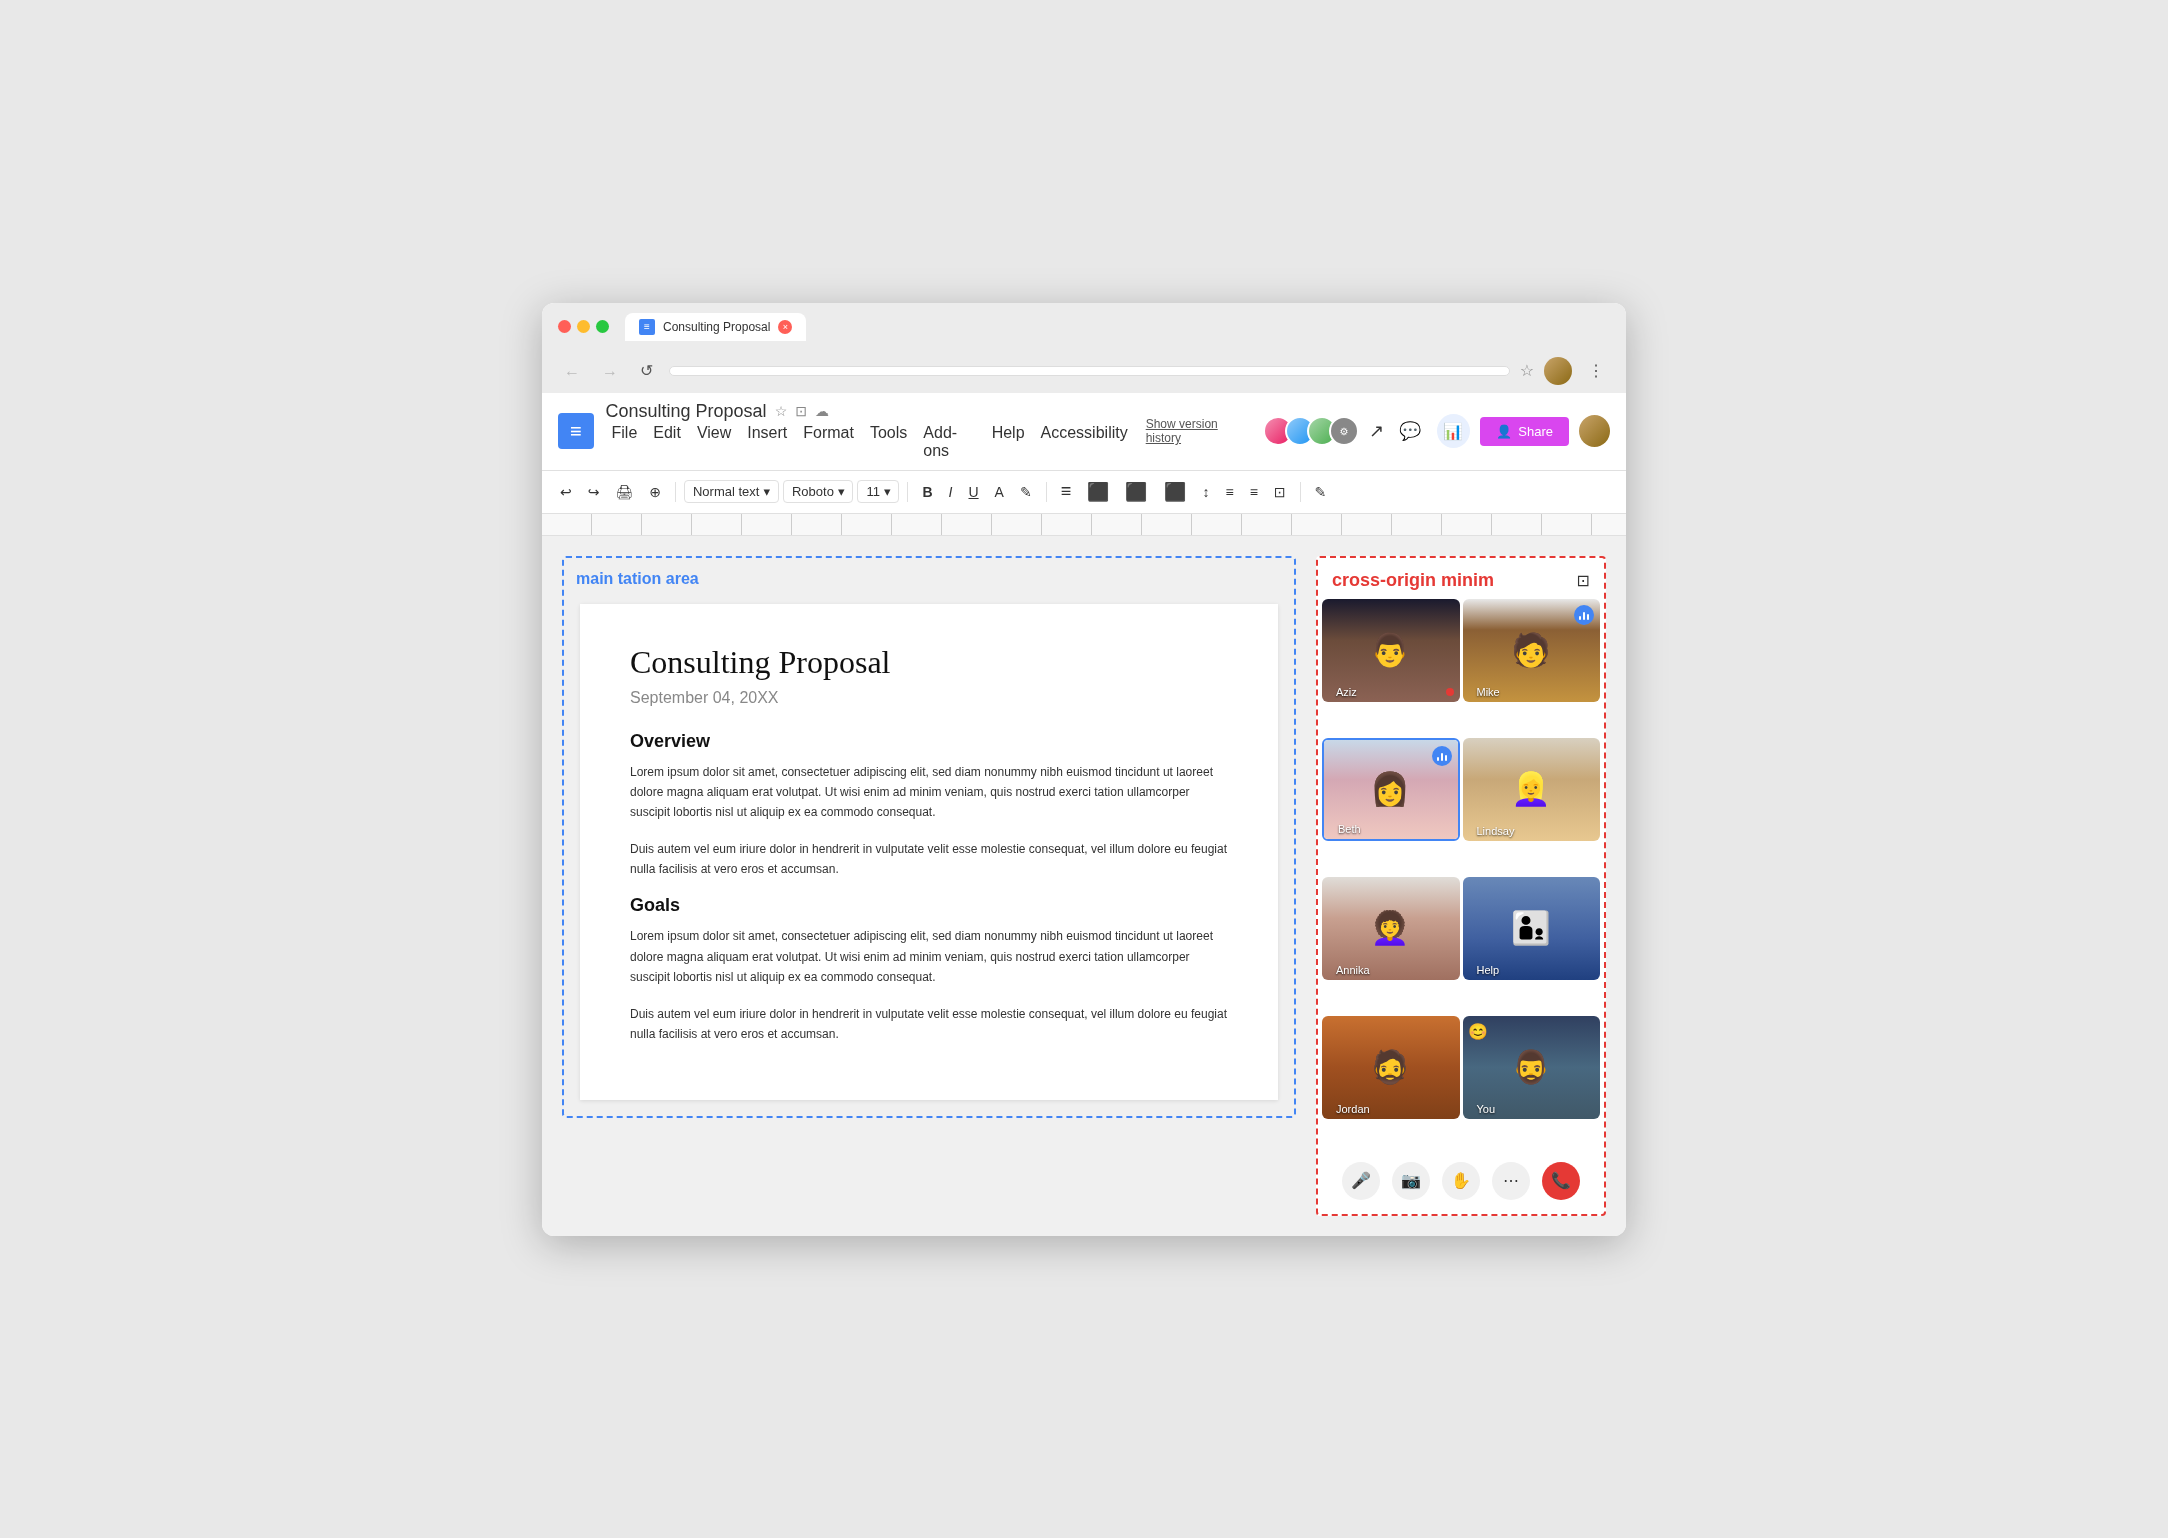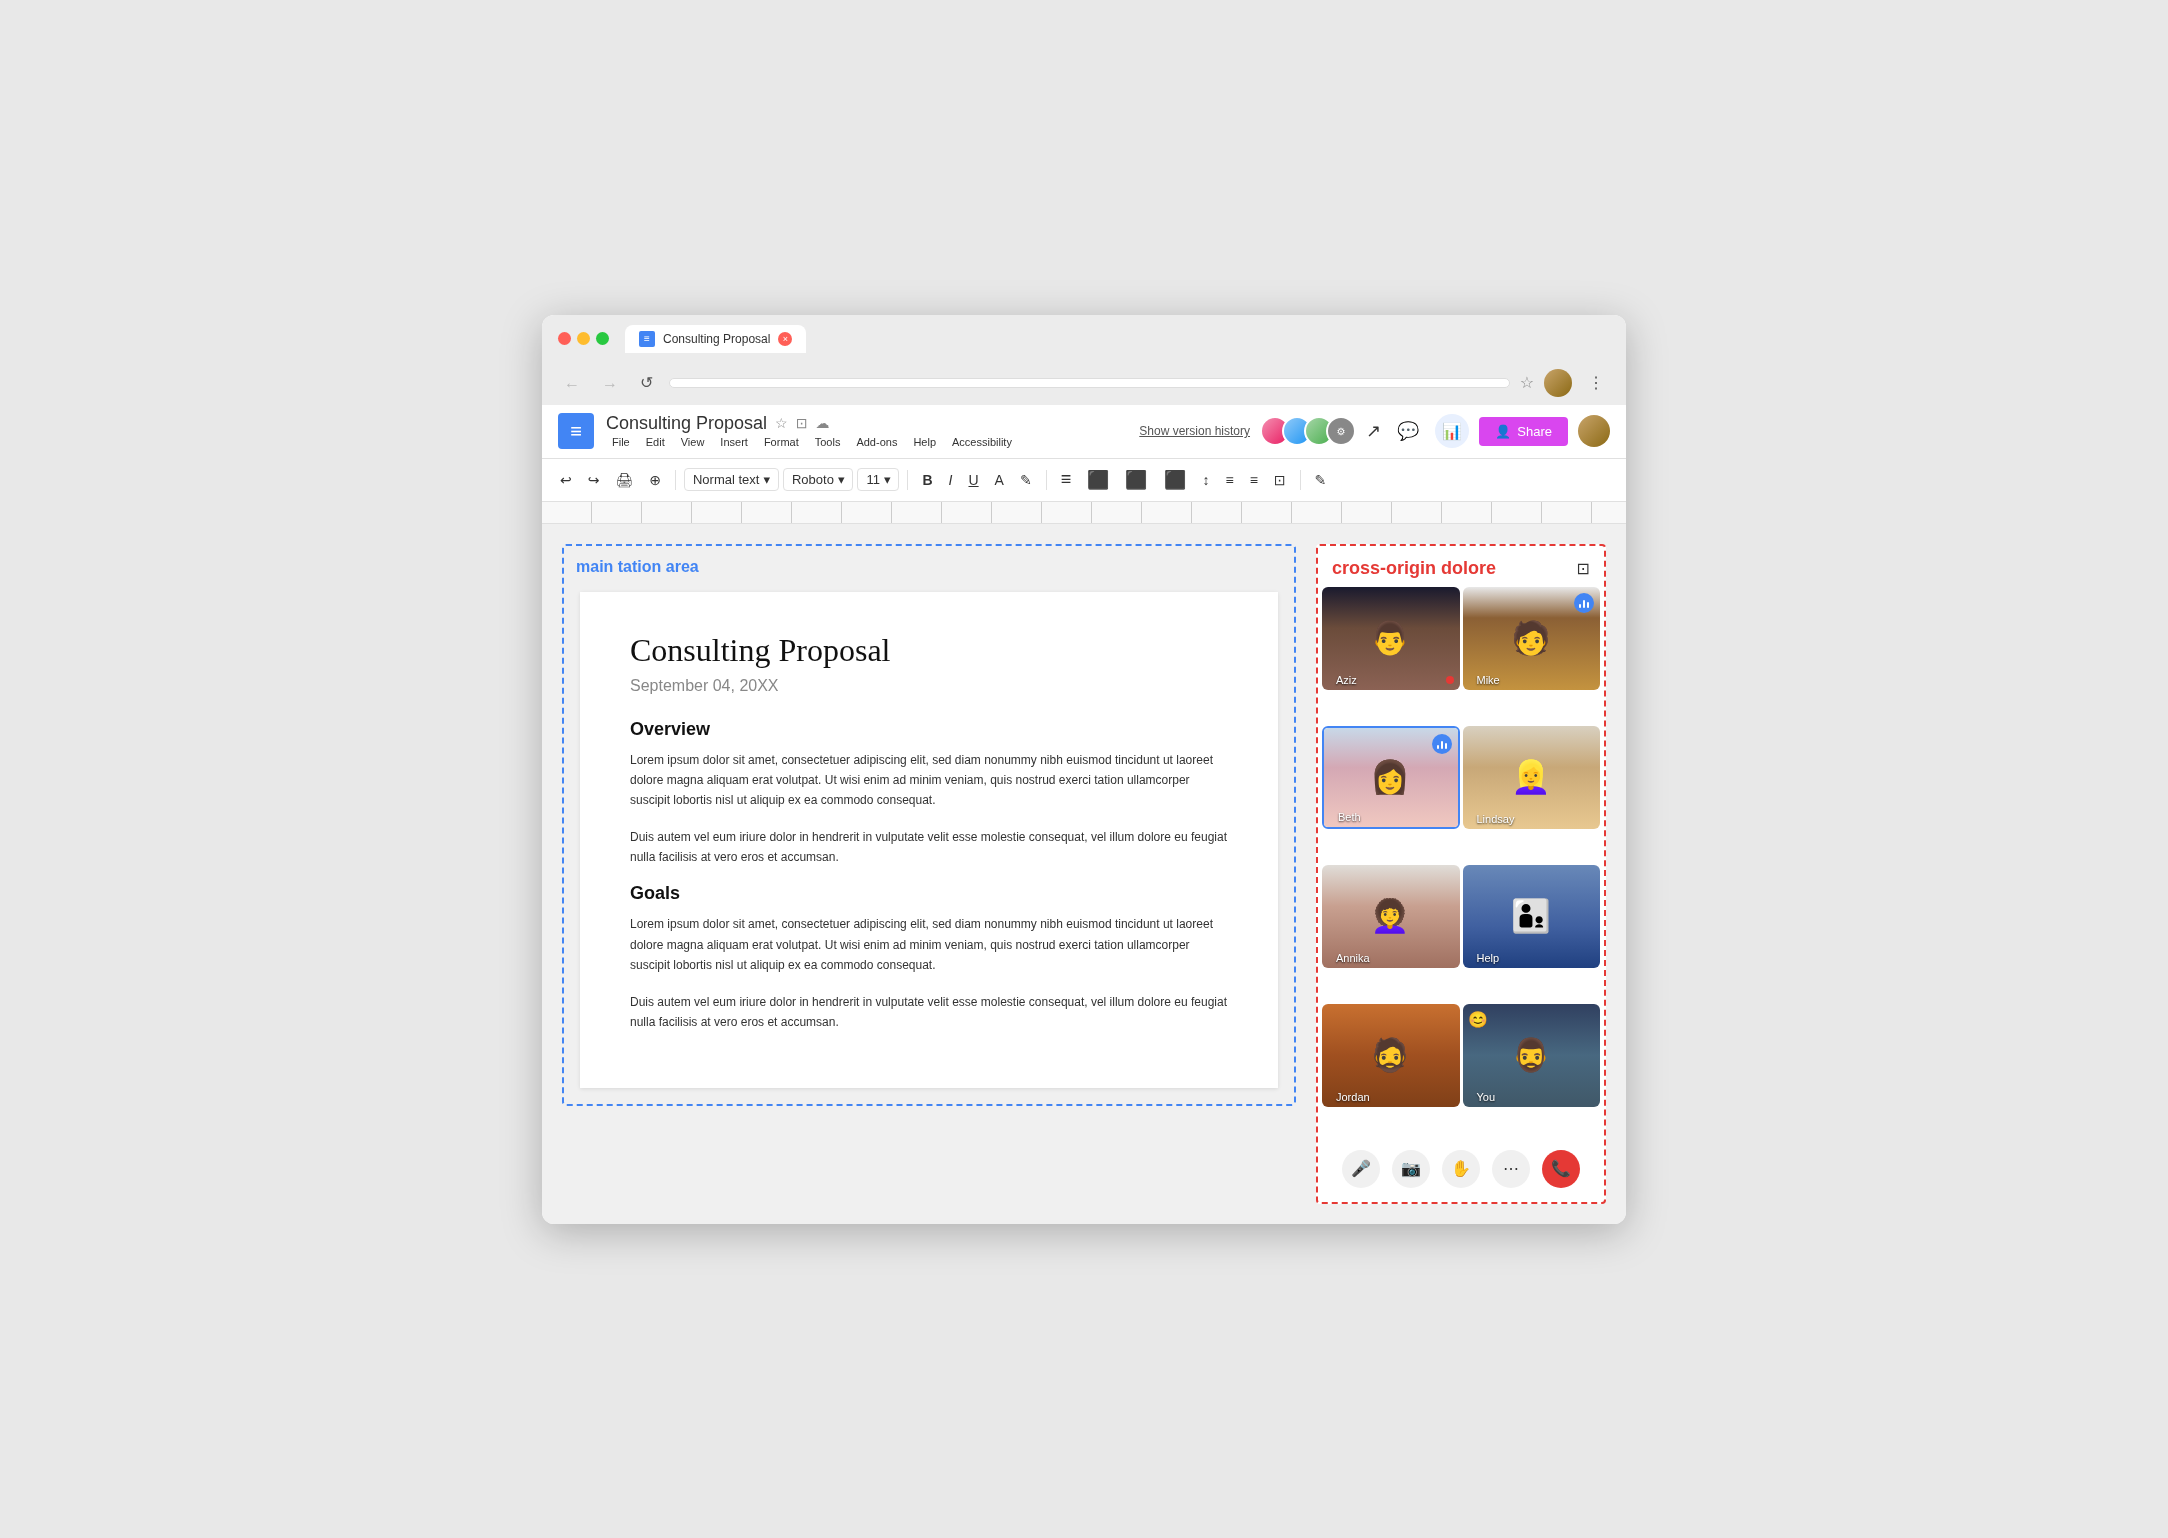--- a/index.html
+++ b/index.html
@@ -167,21 +167,21 @@
 
     .docs-title-row span.icon-btn {
       font-size: 14px;
       color: #888;
       cursor: pointer;
     }
 
     .docs-menu {
       display: flex;
       gap: 4px;
-      font-size: 11px;
+      font-size: 16px;
       color: #333;
     }
 
     .docs-menu span {
       padding: 2px 6px;
       cursor: pointer;
       border-radius: 4px;
     }
 
     .docs-header-right {
@@ -694,21 +694,21 @@
 
           <h2 class="doc-h2">Goals</h2>
           <p class="doc-p">Lorem ipsum dolor sit amet, consectetuer adipiscing elit, sed diam nonummy nibh euismod tincidunt ut laoreet dolore magna aliquam erat volutpat. Ut wisi enim ad minim veniam, quis nostrud exerci tation ullamcorper suscipit lobortis nisl ut aliquip ex ea commodo consequat.</p>
           <p class="doc-p">Duis autem vel eum iriure dolor in hendrerit in vulputate velit esse molestie consequat, vel illum dolore eu feugiat nulla facilisis at vero eros et accumsan.</p>
         </div>
       </div>
     </div>
 
     <div class="sidebar-panel">
       <div class="sidebar-header">
-        <span class="sidebar-title">cross-origin dolore</span>
+        <span class="sidebar-title">cross-origin minim</span>
         <span class="sidebar-expand">⊡</span>
       </div>
 
       <div class="video-grid">
 
         <div class="video-cell">
           <div class="video-bg face-aziz person-icon">👨</div>
           <div class="red-dot"></div>
           <span class="video-name">Aziz</span>
         </div>

